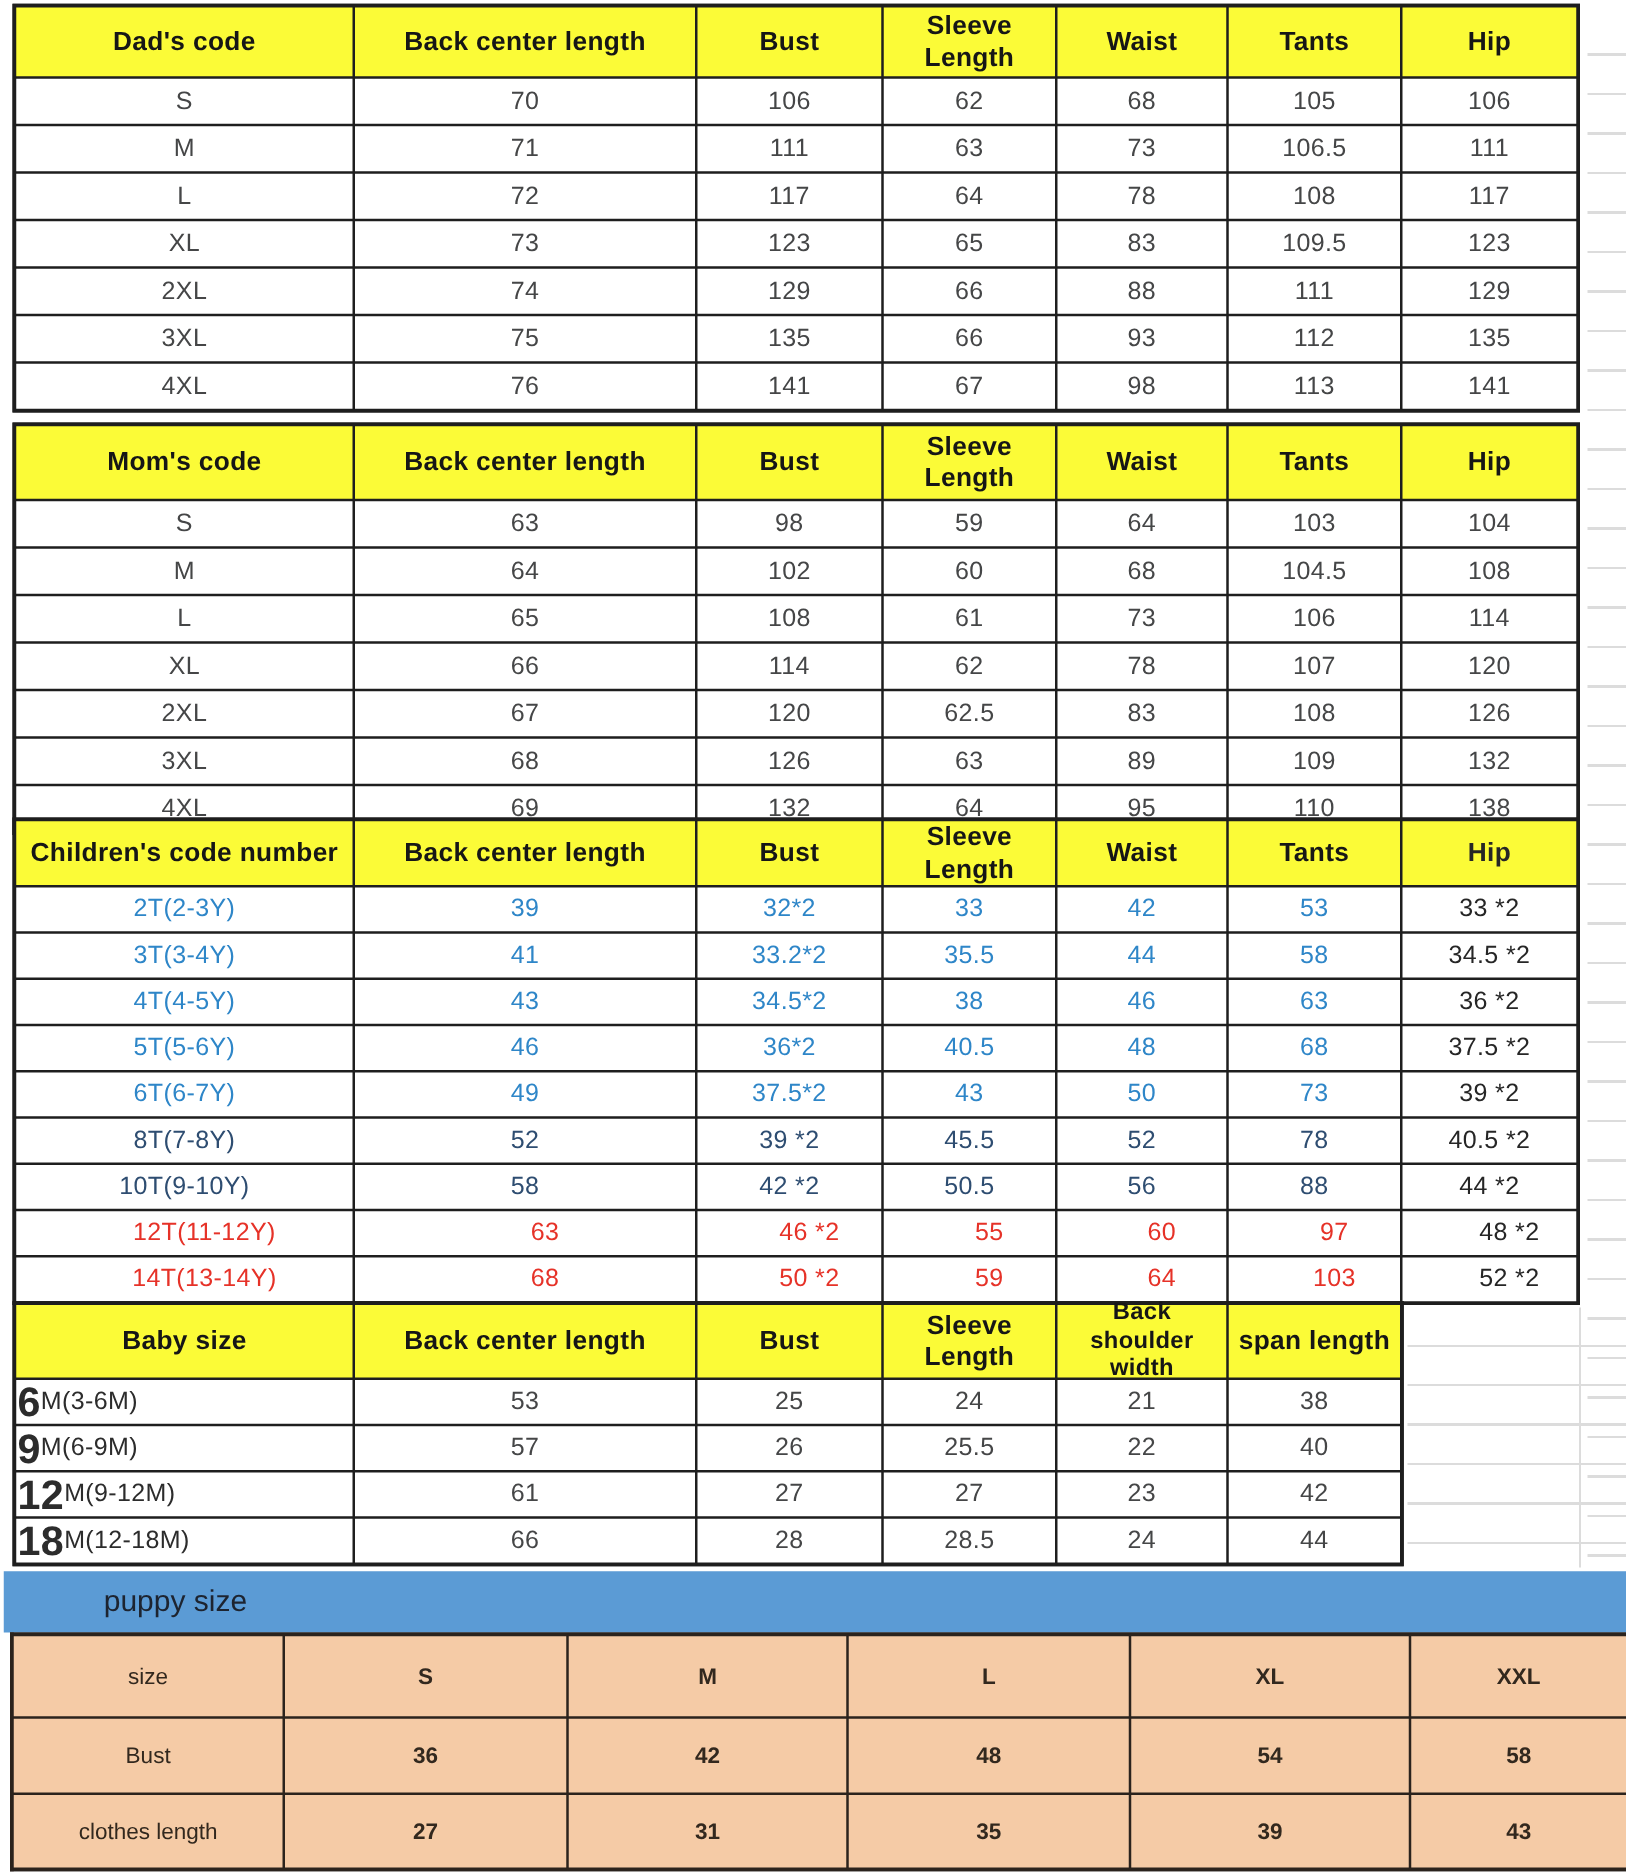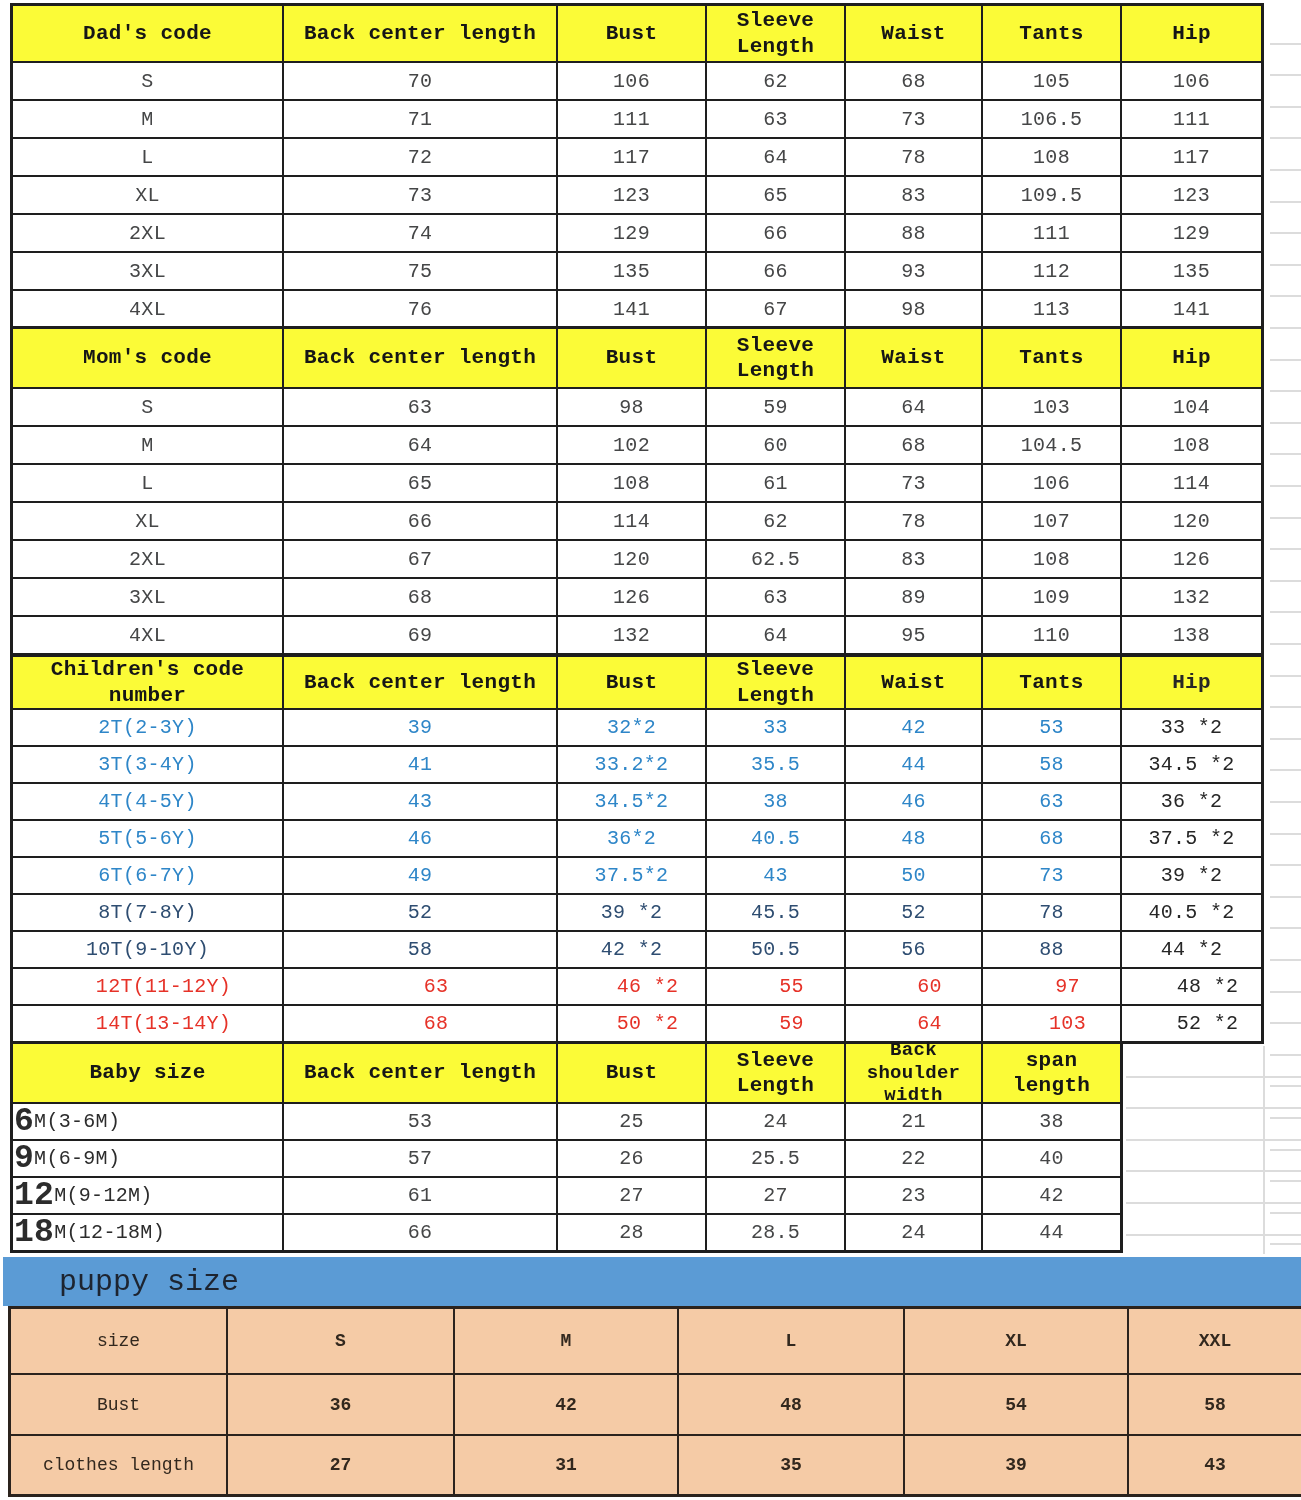--- a/index.html
+++ b/index.html
@@ -1,32 +1,32 @@
 <!DOCTYPE html>
 <html style="--header_yellow: #FBFB37; --banner_blue: #5B9BD5; --puppy_peach: #F5CBA6; --puppy_border: #2B231D; --border_black: #1E1E1E; --body_text: #454647; --grid_faint: #DCDCDC; --row_blue: #2E86C8; --row_navy: #2E4D71; --row_red: #E63228; --hip_black: #262626;"><head>
 <meta charset="utf-8">
 <style>
   html,body{margin:0;padding:0;background:#ffffff;}
   .canvas{position:relative;width:1301px;height:1500px;background:#ffffff;overflow:hidden;
-          font-family:Liberation Mono, monospace;}
+          font-family:Liberation Sans, sans-serif;}
 
   
   .grid-right{position:absolute;left:1270px;top:13px;width:31px;height:1240px;
     background:repeating-linear-gradient(to bottom,transparent 0 29.6px,var(--grid_faint) 29.6px 31.6px);}
   .grid-baby-right{position:absolute;left:1126px;top:1046px;width:175px;height:208px;
     background:
       linear-gradient(to right,transparent 0 137px,var(--grid_faint) 137px 139px,transparent 139px 100%),
       repeating-linear-gradient(to bottom,transparent 0 29.6px,var(--grid_faint) 29.6px 31.6px);}
 
   
   .sheet{position:absolute;left:10px;display:grid;gap:2px;
          background:var(--border_black);border:3px solid var(--border_black);}
   .t-dad{top:3px;grid-template-columns:269px 272px 147px 137px 135px 137px 139px;
          grid-template-rows:55px repeat(7,36px);}
-  .t-mom{top:326px;grid-template-columns:269px 272px 147px 137px 135px 137px 139px;
+  .t-mom{top:338px;grid-template-columns:269px 272px 147px 137px 135px 137px 139px;
          grid-template-rows:58px repeat(7,36px);}
   .t-children{top:654px;grid-template-columns:269px 272px 147px 137px 135px 137px 139px;
          grid-template-rows:51px repeat(9,35px);}
   .t-baby{top:1041px;grid-template-columns:269px 272px 147px 137px 135px 137px;
          grid-template-rows:58px repeat(4,35px);}
   .row{display:contents;}
   .sheet .c{background:#ffffff;display:flex;align-items:center;justify-content:center;
             font-size:20px;font-weight:500;color:var(--body_text);letter-spacing:.3px;}
   .sheet .h{background:var(--header_yellow);font-size:21px;font-weight:600;color:#161616;
             text-align:center;white-space:pre-line;line-height:1.2;}
@@ -37,21 +37,21 @@
   .tone-red   > .c{color:var(--row_red);padding-left:32px;}
   .t-children .row > .c:last-child{color:var(--hip_black);}
   
   .baby-label{justify-content:flex-start !important;padding-left:1px;color:#2c2c2c !important;}
   .baby-label .big{font-size:33px;font-weight:600;line-height:1;}
   .baby-label .rest{font-size:20px;font-weight:500;}
 
   
   .banner{position:absolute;left:3px;top:1257px;width:1298px;height:49px;
           background:var(--banner_blue);display:flex;align-items:center;}
-  .banner-text{margin-left:56px;font-size:30px;font-weight:500;color:#1d2430;}
+  .banner-text{margin-left:80px;font-size:24px;font-weight:500;color:#1d2430;}
   .puppy{position:absolute;left:8px;top:1306px;display:grid;gap:2px;
          grid-template-columns:215px 225px 222px 224px 222px 172px;
          grid-template-rows:64px 59px 58px;
          background:var(--puppy_border);border:3px solid var(--puppy_border);border-right:none;}
   .puppy .c{background:var(--puppy_peach);display:flex;align-items:center;justify-content:center;
             font-size:18px;color:#32281e;}
   .puppy .pv{font-weight:700;}
   .puppy .plabel{font-weight:500;}
 </style>
 </head>

